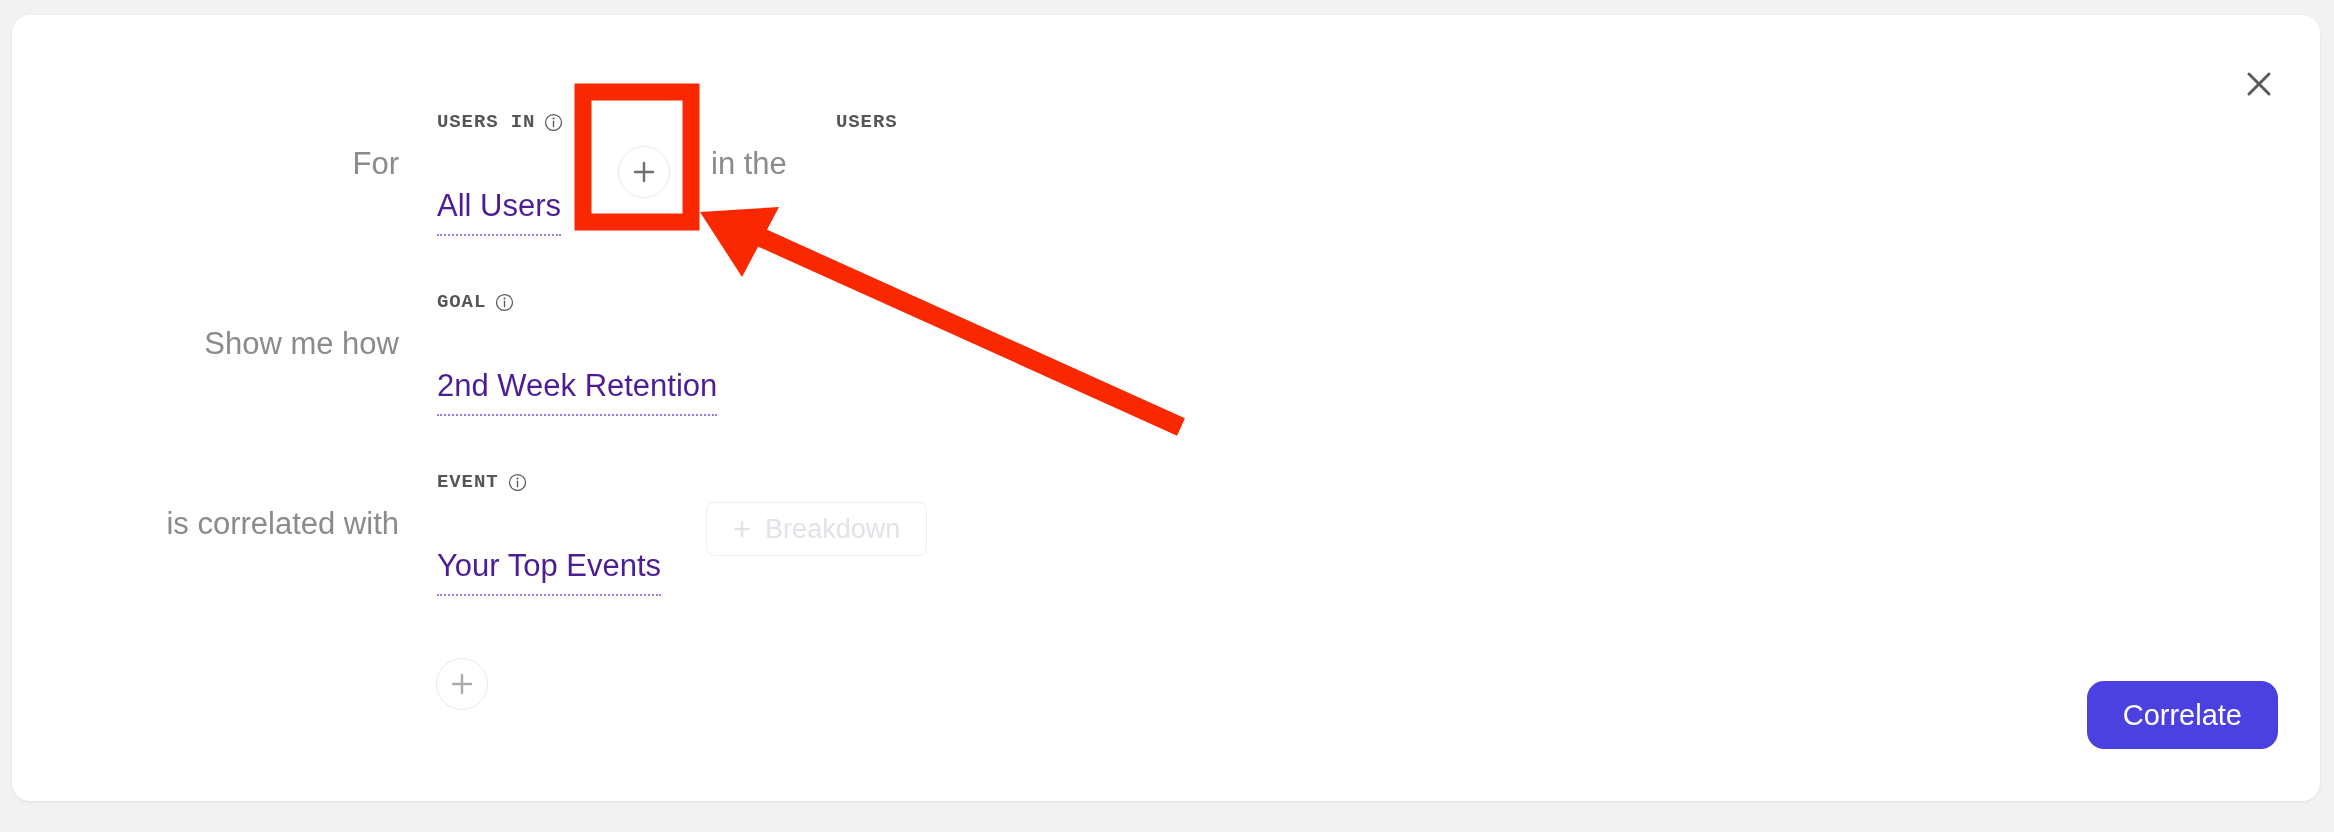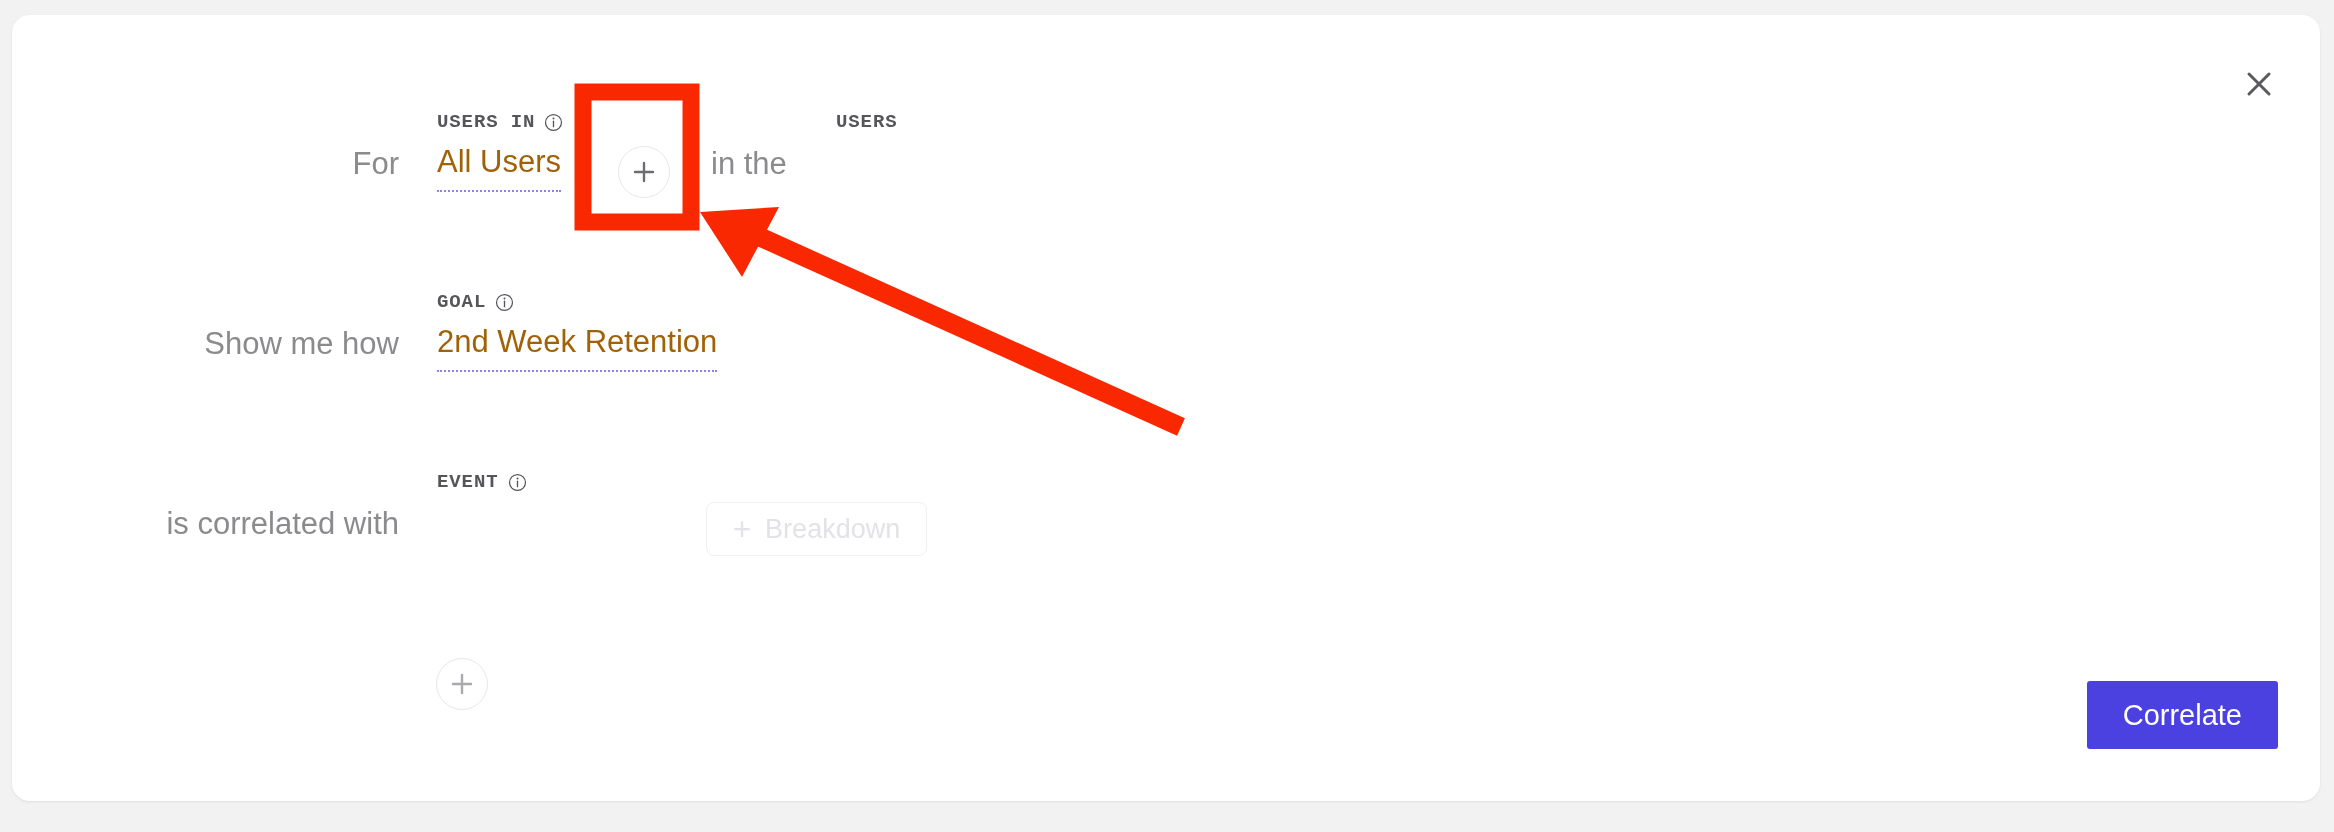--- a/index.html
+++ b/index.html
@@ -94,27 +94,28 @@
     justify-content: center;
     width: 19px;
     height: 19px;
     cursor: pointer;
   }
   .info-icon svg { display: block; }
 
   .field-value {
     font-size: 31px;
     line-height: 38px;
-    color: #a16207;
+    color: #4c1d95;
     white-space: nowrap;
     cursor: pointer;
     display: inline-block;
     padding-bottom: 9px;
     border-bottom: 2px dotted #8a83ec;
     font-weight: 400;
+    margin-top: 44px;
   }
 
   
   .round-plus {
     width: 52px;
     height: 52px;
     border-radius: 50%;
     border: 1.5px solid #e8e8ea;
     background: #ffffff;
     display: flex;
@@ -149,21 +150,21 @@
 
   
   .correlate-btn {
     position: absolute;
     right: 42px;
     bottom: 52px;
     background: #4b40e0;
     color: #ffffff;
     font-size: 29px;
     border: none;
-    border-radius: 3px;
+    border-radius: 17px;
     padding: 17px 36px;
     cursor: pointer;
     font-family: "Liberation Sans", sans-serif;
     line-height: 34px;
   }
 
   
   .annotation {
     position: absolute;
     left: 0; top: 0;
@@ -256,20 +257,21 @@
         <div class="field-label">
           <span>EVENT</span>
           <span class="info-icon">
             <svg width="19" height="19" viewBox="0 0 20 20">
               <circle cx="10" cy="10" r="8.4" fill="none" stroke="#56565a" stroke-width="1.3"></circle>
               <circle cx="10" cy="5.9" r="1.05" fill="#56565a"></circle>
               <path d="M10 8.6 L10 14.4" stroke="#56565a" stroke-width="1.4" stroke-linecap="round"></path>
             </svg>
           </span>
         </div>
+        <span class="field-value">Your Top Events</span>
       </div>
 
       <div style="position:absolute; left:694px; top:-3px;">
         <div class="breakdown-btn">
           <span class="bd-plus">+</span>
           <span>Breakdown</span>
         </div>
       </div>
     </div>
 

